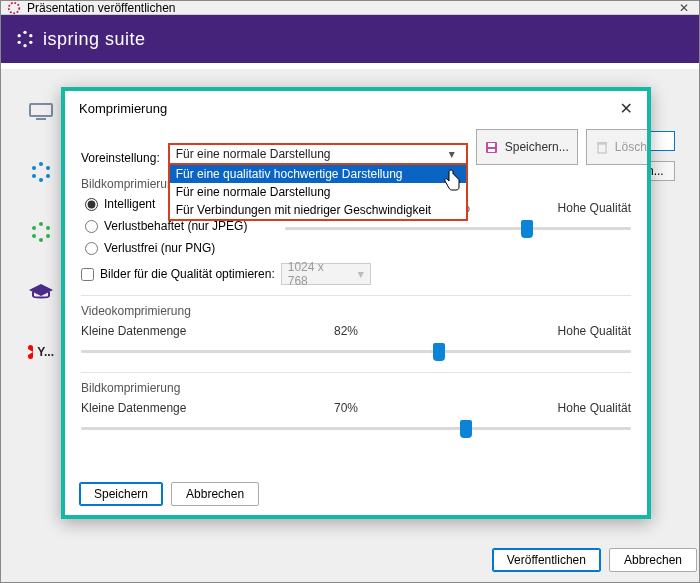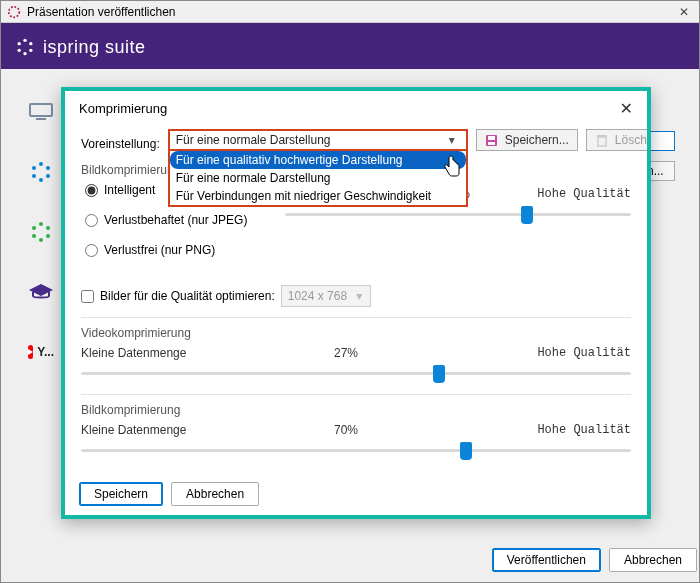--- a/index.html
+++ b/index.html
@@ -1,19 +1,19 @@
 <!DOCTYPE html>
 <html><head>
 <meta charset="utf-8">
 <style>
 * { box-sizing: border-box; margin: 0; padding: 0; font-family: "Segoe UI", Tahoma, sans-serif; font-size: 12px; }
 html, body { width: 700px; height: 583px; overflow: hidden; background: #e8e8e8; }
 
 .outer-window { position: absolute; inset: 0; background: #fff; border: 1px solid #888; }
-.titlebar { height: 22px; background: #f0f0f0; display: flex; align-items: center; padding: 0 6px; border-bottom: 1px solid #ccc; }
+.titlebar { height: 14px; background: #f0f0f0; display: flex; align-items: center; padding: 0 6px; border-bottom: 1px solid #ccc; }
 .titlebar .icon { width: 14px; height: 14px; margin-right: 6px; color: #b01e4f; }
 .titlebar .spacer { flex: 1; }
 .titlebar .close { width: 18px; text-align: center; color: #444; cursor: default; }
 
 .brandbar { height: 48px; background: #46237a; display: flex; align-items: center; padding: 0 14px; color: #fff; }
 .brandbar .logo-icon { width: 20px; height: 20px; margin-right: 8px; }
 .brandbar .brand-text { font-size: 18px; font-weight: 300; letter-spacing: .5px; }
 
 .main-area { position: absolute; top: 68px; left: 0; right: 0; bottom: 0; background: #efefef; }
 .sidebar { position: absolute; left: 10px; top: 30px; width: 60px; display: flex; flex-direction: column; align-items: center; gap: 34px; }
@@ -32,45 +32,45 @@
 .modal-header .x { font-size: 16px; color: #333; cursor: default; }
 .modal-body { flex: 1; padding: 4px 16px 0 16px; overflow: hidden; }
 .modal-footer { height: 42px; display: flex; align-items: center; gap: 8px; padding: 0 14px; border-top: 0; }
 
 .row-preset { display: flex; align-items: flex-end; gap: 8px; margin-bottom: 12px; position: relative; }
 .dropdown-wrap { position: relative; flex: 0 0 300px; }
 .dropdown { height: 22px; border: 2px solid #d2401e; background: #fff; display: flex; align-items: center; padding: 0 6px; color: #222; }
 .dropdown .chev { width: 16px; height: 18px; display:flex; align-items:center; justify-content:center; color:#555; }
 .dropdown .val { flex:1; }
 .dropdown-list { position: absolute; left: 0; top: 22px; right: 0; border: 2px solid #d2401e; border-top: none; background: #fff; z-index: 20; }
-.dropdown-list .opt { padding: 2px 6px; white-space: nowrap; border-radius: 8px; }
+.dropdown-list .opt { padding: 2px 6px; white-space: nowrap; }
 .dropdown-list .opt.sel { background: #0a64c4; color: #fff; }
 .cursor-hand { position:absolute; right:6px; top:26px; z-index:30; pointer-events:none; }
 
-.sbtn { height: 22px; border: 1px solid #aaa; background: #f3f3f3; padding: 0 8px; display: flex; align-items: center; gap: 6px; color: #333; }
+.sbtn { height: 36px; border: 1px solid #aaa; background: #f3f3f3; padding: 0 8px; display: flex; align-items: center; gap: 6px; color: #333; }
 .sbtn.disabled { color: #9a9a9a; }
 .sbtn .bicon { width: 14px; height: 14px; display:flex; align-items:center; justify-content:center; }
 
 .section-label { color: #555; margin: 6px 0 6px 0; }
-.radios { display: flex; flex-direction: column; gap: 16px; margin-left: 4px; margin-bottom: 20px; }
+.radios { display: flex; flex-direction: column; gap: 8px; margin-left: 4px; margin-bottom: 0; }
 .radio { display: flex; align-items: center; gap: 6px; }
 .radio input { accent-color: #333; }
 
 .scale-row { display: flex; align-items: center; margin-top: 4px; }
 .scale-left { width: 190px; text-align: left; color:#333; }
 .scale-mid { width: 150px; text-align: center; color:#333; }
-.scale-right { flex:1; text-align: right; color:#333;font-family:Liberation Mono, monospace; }
+.scale-right { flex:1; text-align: right; color:#333; }
 .slider-wrap { position: relative; height: 24px; margin: 2px 0 8px 0; }
 .track { position: absolute; left: 0; right: 0; top: 10px; height: 3px; background: #d9d9d9; border-radius: 2px; }
 .thumb { position: absolute; top: 3px; width: 12px; height: 18px; background: #0a84d6; border-radius: 2px 2px 4px 4px; transform: translateX(-50%); }
 
 .check-row { display: flex; align-items: center; gap: 6px; margin: 8px 0 10px 0; }
 .hr { height: 1px; background: #e3e3e3; margin: 4px 0 8px 0; }
 
-.resolution-box { height: 22px; width: 90px; border: 1px solid #ccc; background: #f3f3f3; color: #9a9a9a; display:flex; align-items:center; padding:0 6px; gap:9px; }
+.resolution-box { height: 22px; width: 90px; border: 1px solid #ccc; background: #f3f3f3; color: #9a9a9a; display:flex; align-items:center; padding:0 6px; gap:16px; }
 .resolution-box .chev { color:#bbb; }
 
 
 svg { display: block; }
 .yt { display:flex; align-items:center; gap:4px; }
 .yt-logo { width:20px; height:14px; background:#ff0000; border-radius:3px; display:flex; align-items:center; justify-content:center; }
 .yt-logo::after { content:""; border-left:5px solid #fff; border-top:3px solid transparent; border-bottom:3px solid transparent; }
 </style>
 </head>
 <body>
@@ -239,21 +239,21 @@
         <div class="resolution-box">
           <span>1024 x 768</span>
           <span class="chev">▾</span>
         </div>
       </div>
       <div class="hr"></div>
 
       <div class="section-label">Videokomprimierung</div>
       <div class="scale-row">
         <span class="scale-left">Kleine Datenmenge</span>
-        <span class="scale-mid">27%</span>
+        <span class="scale-mid">82%</span>
         <span class="scale-right">Hohe Qualität</span>
       </div>
       <div class="slider-wrap">
         <div class="track"></div>
         <div class="thumb" id="thumb-vid" style="left: 65%;"></div>
       </div>
       <div class="hr"></div>
 
       <div class="section-label">Bildkomprimierung</div>
       <div class="scale-row">

